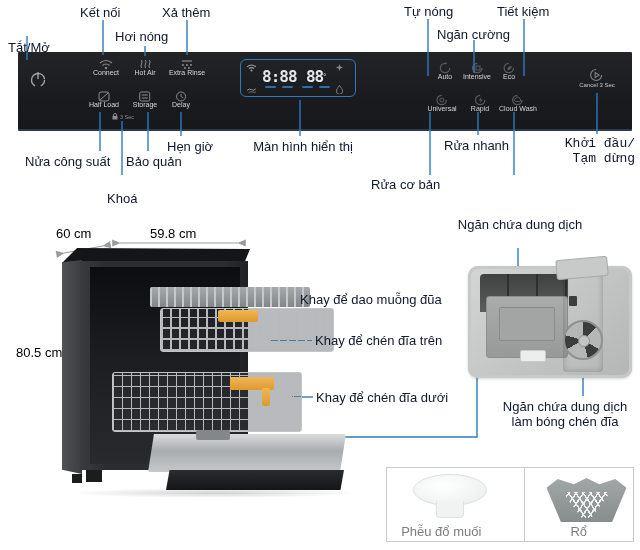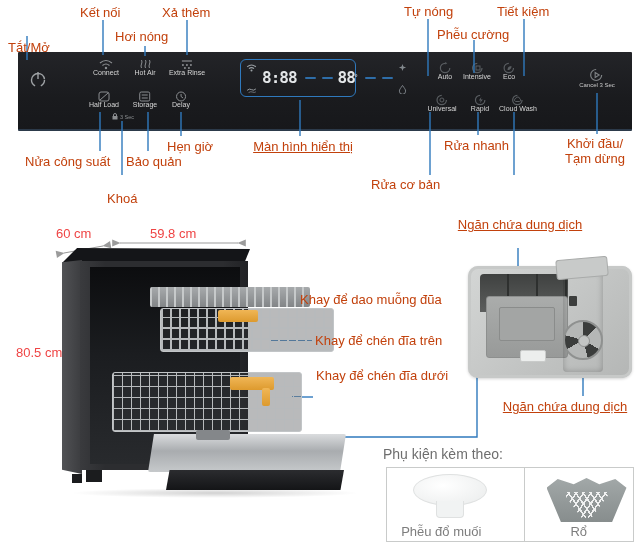--- a/index.html
+++ b/index.html
@@ -1,23 +1,23 @@
 <!DOCTYPE html>
 <html><head>
 <meta charset="utf-8">
 <style>
   html,body{margin:0;padding:0;background:#fff;}
   #stage{position:relative;width:640px;height:550px;background:#fff;overflow:hidden;
          font-family:"Liberation Sans",sans-serif;}
   .abs{position:absolute;}
   
-  .lbl{position:absolute;color:#c2410c;font-size:13px;line-height:15px;white-space:nowrap;}
-  .lbl.center{text-align:center;text-decoration:underline;}
-  .lbl.right{text-align:center;}
-  .dim{position:absolute;color:#ef4444;font-size:13px;white-space:nowrap;}
+  .lbl{position:absolute;color:#0f172a;font-size:13px;line-height:15px;white-space:nowrap;}
+  .lbl.center{text-align:center;}
+  .lbl.right{text-align:right;font-family:Liberation Mono, monospace;}
+  .dim{position:absolute;color:#000000;font-size:13px;white-space:nowrap;}
   
   .panel{position:absolute;left:18px;top:52px;width:614px;height:77px;
          background:linear-gradient(#232428,#1a1b1e 60%,#17181b);
          border-bottom:2px solid #2c3a4a;border-radius:1px;}
   .pbtn{position:absolute;transform:translateX(-50%);display:flex;flex-direction:column;
         align-items:center;gap:2px;cursor:pointer;}
   .plabel{color:#d6d6d6;font-size:7px;line-height:8px;white-space:nowrap;}
   .picon{display:block;height:11px;}
   .power{position:absolute;left:11px;top:18px;width:18px;height:18px;cursor:pointer;}
   .holdhint{position:absolute;left:77px;top:61px;width:56px;display:flex;align-items:center;
@@ -25,21 +25,21 @@
   .startbtn{position:absolute;left:579px;transform:translateX(-50%);top:16px;display:flex;
             flex-direction:column;align-items:center;gap:2px;cursor:pointer;}
   .startbtn .plabel{font-size:6px;color:#c9c9c9;}
   
   .display{position:absolute;left:222px;top:7px;width:116px;height:38px;
            border:1.5px solid #2F79BD;border-radius:6px;display:flex;align-items:center;
            padding:2px 5px;box-sizing:border-box;gap:5px;}
   .dcol{display:flex;flex-direction:column;gap:4px;align-items:center;}
   .digits{font-family:"DejaVu Sans Mono",monospace;font-weight:bold;color:#e4e7e9;
           font-size:16px;line-height:16px;letter-spacing:-1px;}
-  .dgroup{display:flex;align-items:center;gap:8px;}
+  .dgroup{display:flex;flex-direction:column;align-items:center;gap:1px;}
   .dashrow{display:flex;gap:6px;}
   .dash{width:11px;height:2px;background:#2e6da8;border-radius:1px;}
   .deg{font-size:7px;vertical-align:top;color:#cfd3d5;font-family:"Liberation Sans",sans-serif;}
   
   .dw-top{left:62px;top:248px;width:188px;height:15px;background:#141518;
           clip-path:polygon(0 100%,8% 0,100% 6%,97% 100%);}
   .dw-side{left:62px;top:260px;width:20px;height:214px;
            background:linear-gradient(90deg,#515255,#3b3c3f);
            clip-path:polygon(0 1%,100% 0,100% 100%,0 98%);}
   .dw-body{left:80px;top:261px;width:168px;height:209px;
@@ -328,21 +328,21 @@
       <line x1="64" y1="253" x2="103" y2="246"></line>
       <line x1="78" y1="260" x2="78" y2="461"></line>
     </g>
   </svg>
 
   <div class="lbl" style="left:8px;top:40px">Tắt/Mở</div>
   <div class="lbl" style="left:80px;top:5px">Kết nối</div>
   <div class="lbl" style="left:115px;top:29px">Hơi nóng</div>
   <div class="lbl" style="left:162px;top:5px">Xả thêm</div>
   <div class="lbl" style="left:404px;top:4px">Tự nóng</div>
-  <div class="lbl" style="left:437px;top:27px">Phễu cường</div>
+  <div class="lbl" style="left:437px;top:27px">Ngăn cường</div>
   <div class="lbl" style="left:497px;top:4px">Tiết kiệm</div>
   <div class="lbl" style="left:25px;top:154px">Nửa công suất</div>
   <div class="lbl" style="left:126px;top:154px">Bảo quản</div>
   <div class="lbl" style="left:107px;top:191px">Khoá</div>
   <div class="lbl" style="left:167px;top:139px">Hẹn giờ</div>
   <div class="lbl center" style="left:225px;top:139px;width:156px">
     <div>Màn hình hiển thị</div>
   </div>
   <div class="lbl" style="left:371px;top:177px">Rửa cơ bản</div>
   <div class="lbl" style="left:444px;top:138px">Rửa nhanh</div>
@@ -367,39 +367,39 @@
   <div class="abs handle" style="left:230px;top:377px;width:44px;height:13px"></div>
   <div class="abs handle" style="left:262px;top:388px;width:8px;height:18px"></div>
   <div class="abs dw-doorin"></div>
   <div class="abs dw-doordisp"></div>
   <div class="abs dw-doorout"></div>
   <div class="abs dw-foot" style="left:86px;top:470px;width:16px;height:12px"></div>
   <div class="abs dw-foot" style="left:72px;top:474px;width:10px;height:9px"></div>
 
   <div class="lbl" style="left:300px;top:292px">Khay để dao muỗng đũa</div>
   <div class="lbl" style="left:315px;top:333px">Khay để chén đĩa trên</div>
-  <div class="lbl" style="left:316px;top:368px">Khay để chén đĩa dưới</div>
+  <div class="lbl" style="left:316px;top:390px">Khay để chén đĩa dưới</div>
 
   <div class="abs disp">
     <div class="open"></div>
     <div class="lid"></div>
     <div class="latch"></div>
     <div class="channel"></div>
     <div class="fliplid"></div>
     <div class="sq"></div>
     <div class="dial"></div>
   </div>
   <div class="lbl center" style="left:438px;top:217px;width:164px">
     <div>Ngăn chứa dung dịch</div>
   </div>
   <div class="lbl center" style="left:495px;top:399px;width:140px">
     <div>Ngăn chứa dung dịch</div>
-  </div>
-
-  <div class="lbl" style="left:383px;top:447px;color:#6e6e6e;font-size:14px">Phụ kiện kèm theo:</div>
+    <div>làm bóng chén đĩa</div>
+  </div>
+
   <div class="abs acc-box">
     <div class="acc-cell">
       <div class="funnel-top"></div>
       <div class="funnel-neck"></div>
       <div class="acc-cap">Phễu đổ muối</div>
     </div>
     <div class="acc-cell">
       <div class="basket-body"></div>
       <div class="basket-mesh"></div>
       <div class="acc-cap">Rổ</div>

